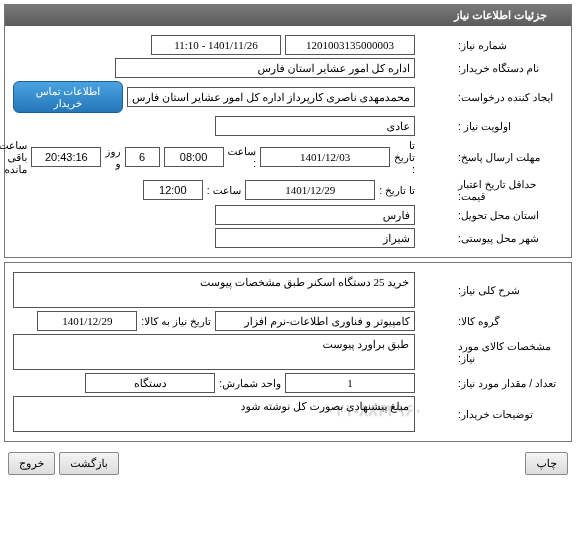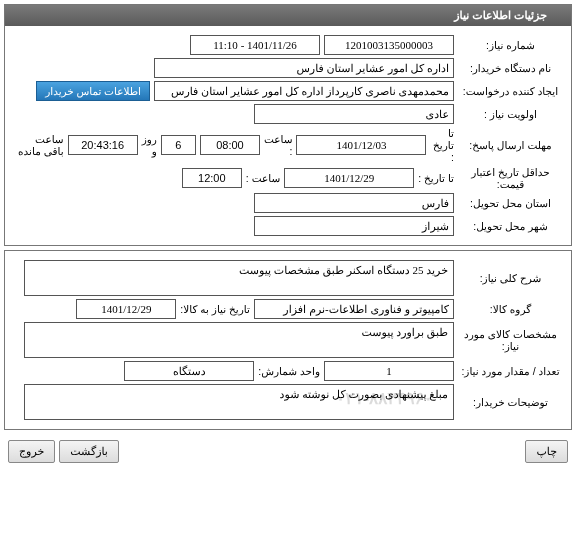--- a/index.html
+++ b/index.html
@@ -26,23 +26,24 @@
     padding: 6px 8px;
   }
   .row {
     display: flex;
     align-items: center;
     margin: 3px 0;
     gap: 4px;
   }
   .label {
     width: 105px;
-    text-align: center;
+    text-align: left;
     font-size: 10.5px;
     flex-shrink: 0;
+    margin-left: 39px;
   }
   .field, .field-sm {
     border: 1px solid #555;
     background: #fff;
     padding: 2px 4px;
     font-size: 11px;
     height: 20px;
     line-height: 14px;
     text-align: center;
     font-family: Tahoma, Arial, sans-serif;
@@ -62,28 +63,28 @@
     font-family: Tahoma;
     text-align: right;
   }
   .midtext { font-size: 10.5px; }
   .btn-blue {
     background: linear-gradient(#4aa3e0, #2477b8);
     color: #fff;
     border: 1px solid #1b5e94;
     padding: 3px 8px;
     font-size: 10.5px;
-    border-radius: 0;
+    border-radius: 6px;
     cursor: pointer;
     font-family: Tahoma;
   }
   .watermark-row { position: relative; }
   .watermark {
     position: absolute;
-    right: 130px;
+    right: 140px;
     top: 4px;
     font-size: 17px;
     color: rgba(0,0,0,0.14);
     font-weight: bold;
     letter-spacing: 1px;
     pointer-events: none;
   }
   .footer {
     display: flex;
     justify-content: space-between;
@@ -149,21 +150,21 @@
       <span class="midtext">ساعت :</span>
       <input class="field-sm" readonly="" value="12:00" style="">
     </div>
 
     <div class="row">
       <span class="label">استان محل تحویل:</span>
       <input class="field" readonly="" style="text-align: right;" value="فارس">
     </div>
 
     <div class="row">
-      <span class="label">شهر محل تحویل:</span>
+      <span class="label">شهر محل پیوستی:</span>
       <input class="field" readonly="" style="text-align: right;" value="شیراز">
     </div>
 
   </div>
 </div>
 
 <div class="panel">
   <div class="panel-body">
 
     <div class="row">

